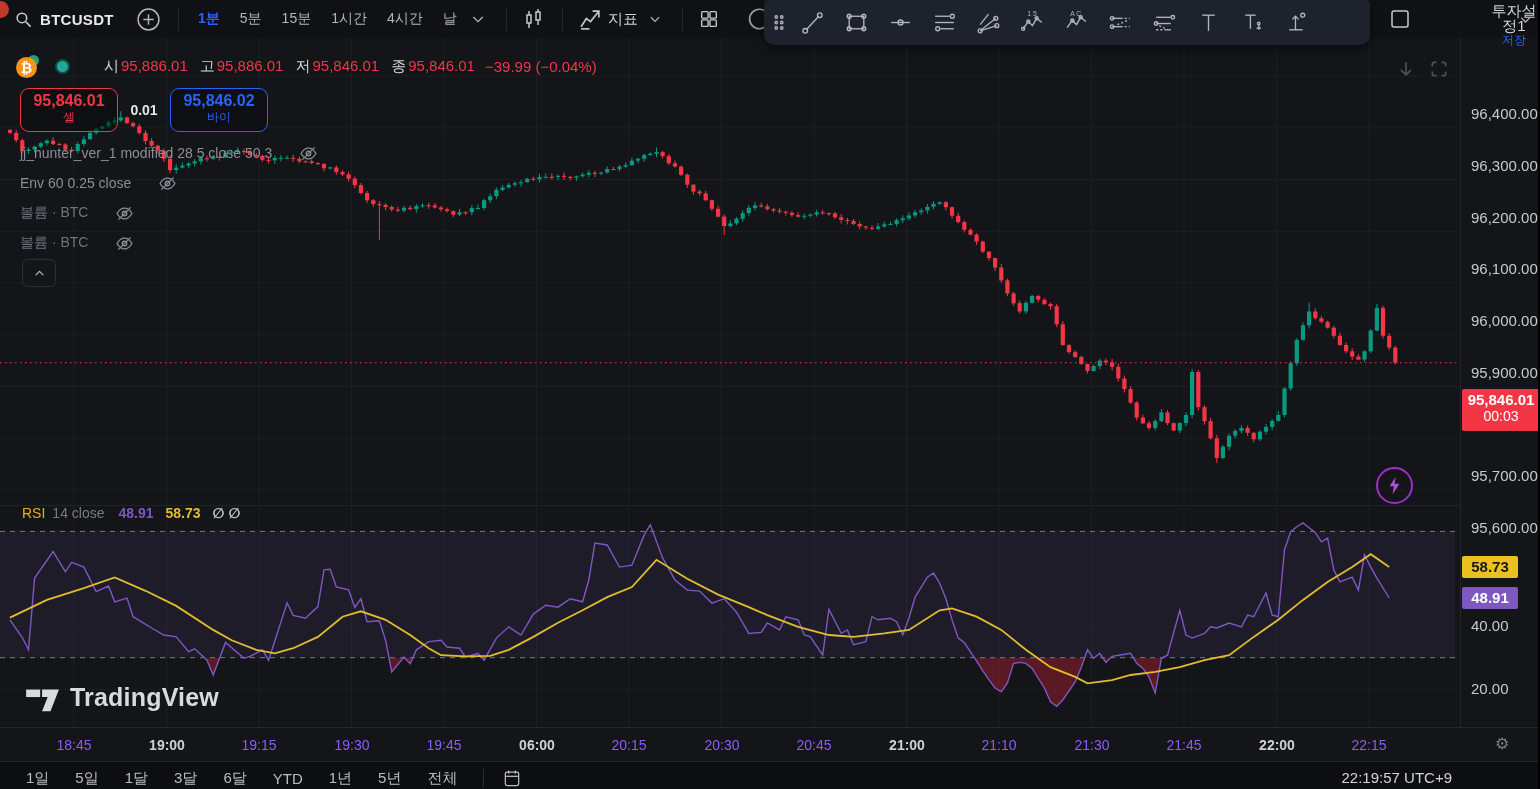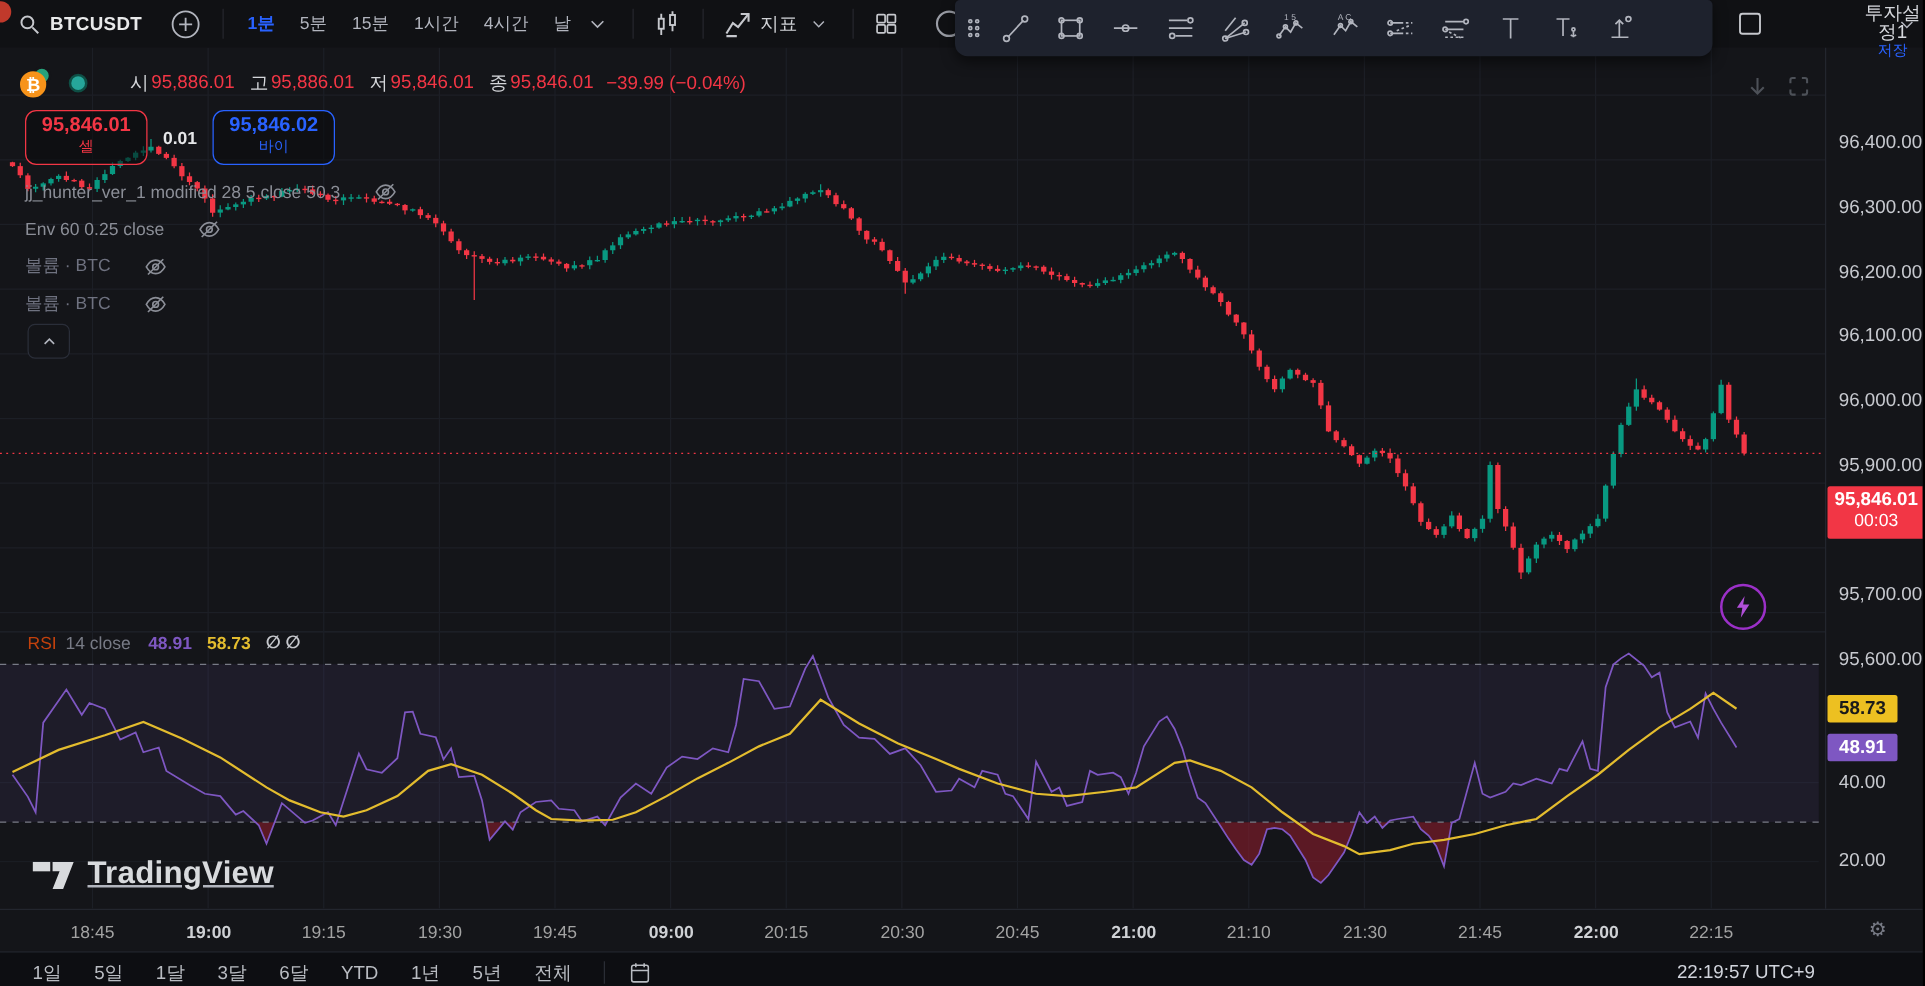--- a/index.html
+++ b/index.html
@@ -43,29 +43,29 @@
   .ind-rows{position:absolute;left:20px;top:100px;z-index:20;}
   .ind-row{display:flex;align-items:center;height:30px;font-size:14px;color:#8b8e97;white-space:nowrap;}
   .ind-row .nm{margin-right:26px;}
   .collapse-btn{position:absolute;left:22px;top:221px;width:32px;height:26px;border:1px solid #2a2e39;border-radius:6px;
         display:flex;align-items:center;justify-content:center;z-index:20;cursor:pointer;background:#141519;}
   .rsi-legend{position:absolute;left:22px;top:467px;display:flex;align-items:center;font-size:14px;z-index:20;white-space:nowrap;}
   .corner-icons{position:absolute;left:1386px;top:18px;display:flex;z-index:20;}
   .ci{width:27px;height:26px;margin-left:6px;display:flex;align-items:center;justify-content:center;border-radius:5px;cursor:pointer;}
   .lightning{position:absolute;left:1376px;top:429px;width:33px;height:33px;border:2px solid #9b30c8;border-radius:50%;
         display:flex;align-items:center;justify-content:center;z-index:20;cursor:pointer;}
-  .tv-logo{position:absolute;left:26px;top:645px;display:flex;align-items:center;z-index:20;text-decoration:underline;}
+  .tv-logo{position:absolute;left:26px;top:645px;display:flex;z-index:20;}
   .tv-logo .txt{font-size:25px;font-weight:bold;color:#d8dadd;margin-left:10px;letter-spacing:.2px;}
   .right-scale{position:absolute;left:1460px;top:0;width:80px;height:723px;border-left:1px solid #23262e;z-index:25;background:#141519;}
   .scale-lb{position:absolute;left:10px;font-size:15px;color:#c7c9cf;white-space:nowrap;}
   .badge{position:absolute;left:1px;border-radius:2px;text-align:center;font-weight:bold;}
   .pane-div{position:absolute;left:0;top:467px;width:1460px;height:1px;background:#1f232b;}
   
   .time-axis{position:absolute;left:0;top:727px;width:1540px;height:34px;background:#141519;border-top:1px solid #23262e;z-index:30;}
-  .tick{position:absolute;top:9px;font-size:14px;color:#a3a3a3;transform:translateX(-50%);}
+  .tick{position:absolute;top:9px;font-size:14px;color:#8b5cf6;transform:translateX(-50%);}
   .tick.b{font-weight:bold;color:#cfd1d5;}
   .bottom-bar{position:absolute;left:0;top:761px;width:1540px;height:28px;background:#0d0e12;border-top:1px solid #23262e;z-index:30;overflow:hidden;}
   .ranges{position:absolute;left:26px;top:6px;display:flex;align-items:center;font-size:15px;color:#b9bcc2;}
   .ranges span{margin-right:26px;cursor:pointer;}
   .bb-sep{width:1px;height:18px;background:#2a2d35;margin-right:18px;}
   .clock{position:absolute;right:88px;top:7px;font-size:15px;color:#d1d4dc;}
   .gear{position:absolute;left:1495px;top:6px;color:#787b86;font-size:16px;cursor:pointer;}
   .icon-btn{cursor:pointer;display:flex;align-items:center;justify-content:center;}
 </style>
 </head>
@@ -857,21 +857,21 @@
           </span>
         </div>
       </div>
     <div class="collapse-btn">
       <svg width="13" height="13" viewBox="0 0 24 24" fill="none" stroke="#b2b5be" stroke-width="2.4">
           <path d="M5 15 l7-7 7 7"></path>
         </svg>
     </div>
 
     <div class="rsi-legend">
-      <span style="color:#c2410c">RSI</span>
+      <span style="color:#eab308">RSI</span>
       <span style="color:#787b86;margin-left:7px">14 close</span>
       <span style="color:#7e57c2;margin-left:14px;font-weight:bold">48.91</span>
       <span style="color:#e3bc2e;margin-left:12px;font-weight:bold">58.73</span>
       <span style="color:#c6c8cd;margin-left:12px;font-weight:bold">∅ ∅</span>
     </div>
 
     <div class="corner-icons">
       <div class="ci">
         <svg width="20" height="20" viewBox="0 0 24 24" fill="none" stroke="#4d5158" stroke-width="2">
             <line x1="12" y1="4" x2="12" y2="18"></line>
@@ -921,21 +921,21 @@
       </div>
   </div>
 
   <div class="time-axis">
     <div id="time-ticks">
         <div class="tick" style="left:74px">18:45</div>
         <div class="tick b" style="left:167px">19:00</div>
         <div class="tick" style="left:259px">19:15</div>
         <div class="tick" style="left:352px">19:30</div>
         <div class="tick" style="left:444px">19:45</div>
-        <div class="tick b" style="left:537px">09:00</div>
+        <div class="tick b" style="left:537px">06:00</div>
         <div class="tick" style="left:629px">20:15</div>
         <div class="tick" style="left:722px">20:30</div>
         <div class="tick" style="left:814px">20:45</div>
         <div class="tick b" style="left:907px">21:00</div>
         <div class="tick" style="left:999px">21:10</div>
         <div class="tick" style="left:1092px">21:30</div>
         <div class="tick" style="left:1184px">21:45</div>
         <div class="tick b" style="left:1277px">22:00</div>
         <div class="tick" style="left:1369px">22:15</div>
       </div>

